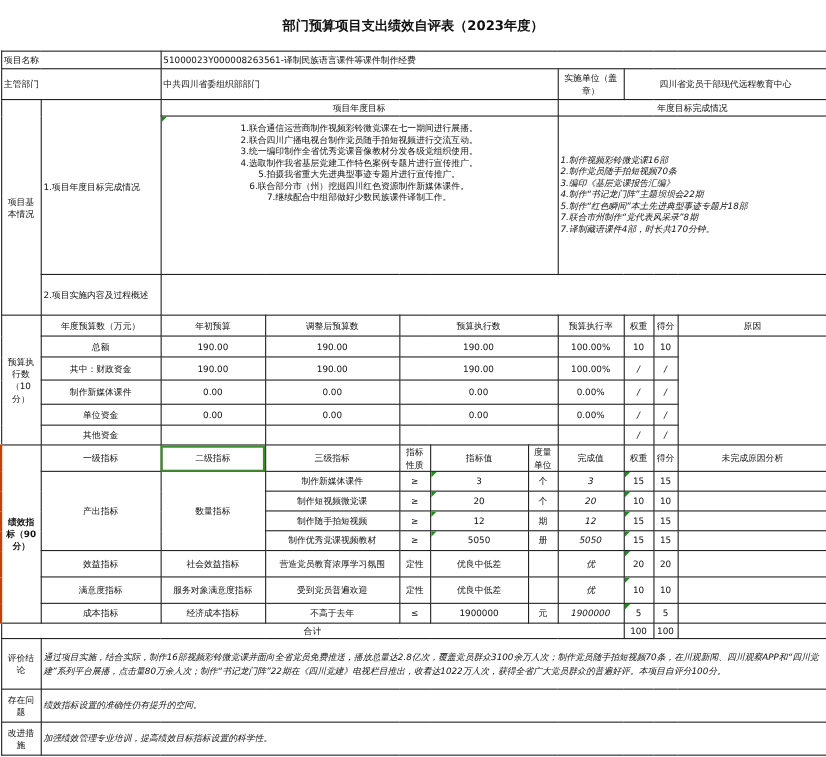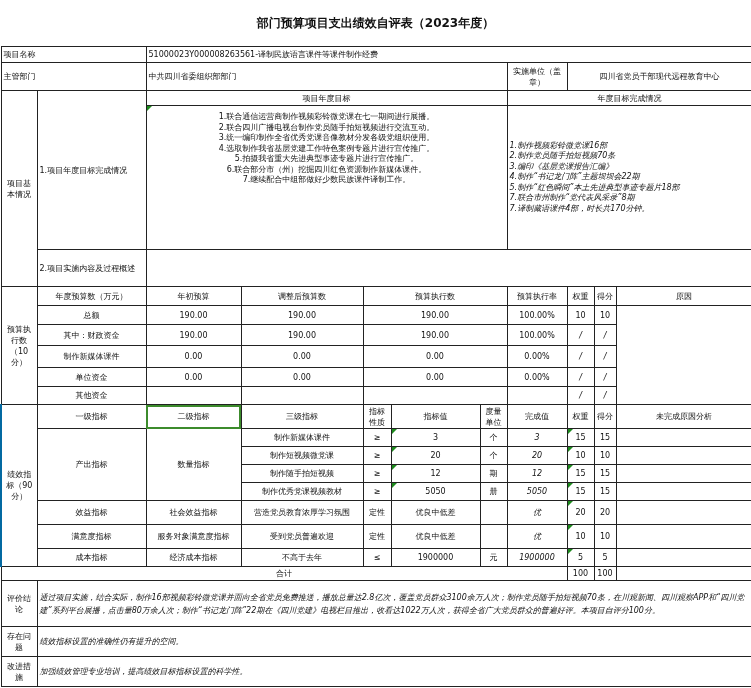--- a/index.html
+++ b/index.html
@@ -7,21 +7,21 @@
   .title{position:absolute;left:0;top:0;width:751px;height:46px;text-align:center;line-height:46px;font-size:12px;font-weight:bold;}
   table{position:absolute;left:0;top:46px;border-collapse:collapse;table-layout:fixed;width:751px;padding-left:36px;}
   td{border:1px solid #222;padding:0 2px;text-align:center;vertical-align:middle;overflow:hidden;line-height:11px;}
   .l{text-align:left;}
   .it{font-style:italic;}
   .sel{outline:2px solid #3c8b2c;outline-offset:-2px;margin-left:46px;}
   .tri{position:relative;text-align:center;}
   .tri::before{content:"";position:absolute;left:0;top:0;border-top:5px solid #1d8a1d;border-right:5px solid transparent;}
   .goals{line-height:10.5px;vertical-align:top;padding-top:6px;}
   .done{line-height:10.5px;font-style:italic;}
-  .leftbar{border-left:2px solid #0369a1;}
+  .leftbar{border-left:2px solid #c2410c;font-weight:bold;}
 </style>
 </head>
 <body>
 
 <div class="title">部门预算项目支出绩效自评表（2023年度）</div>
 
 <table>
   <colgroup>
     <col style="width:36px">
       <col style="width:109px">

